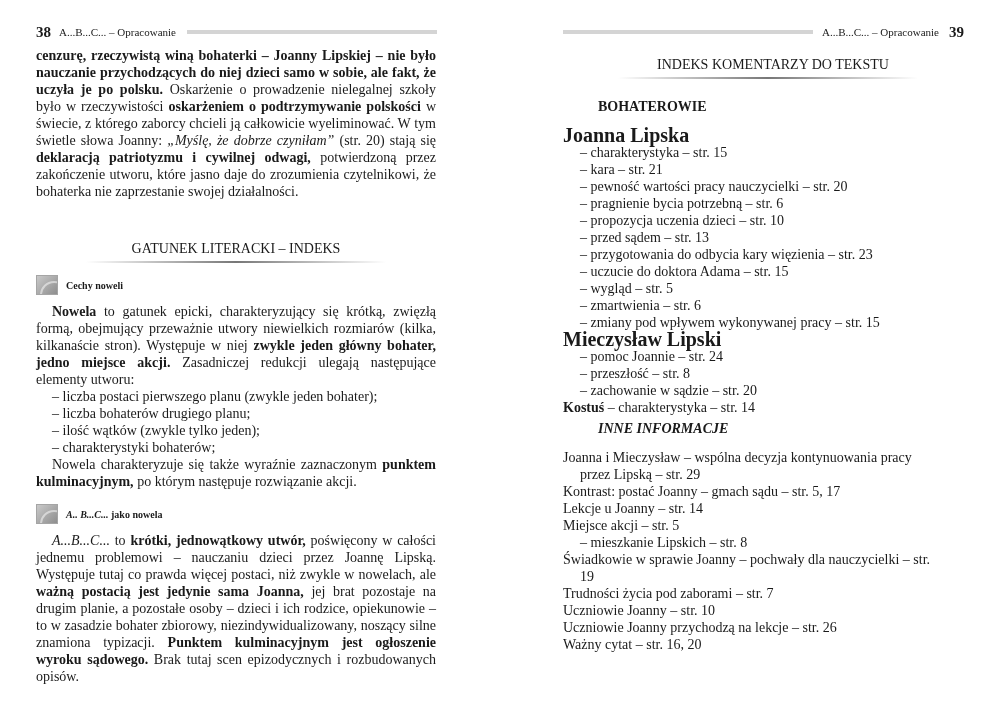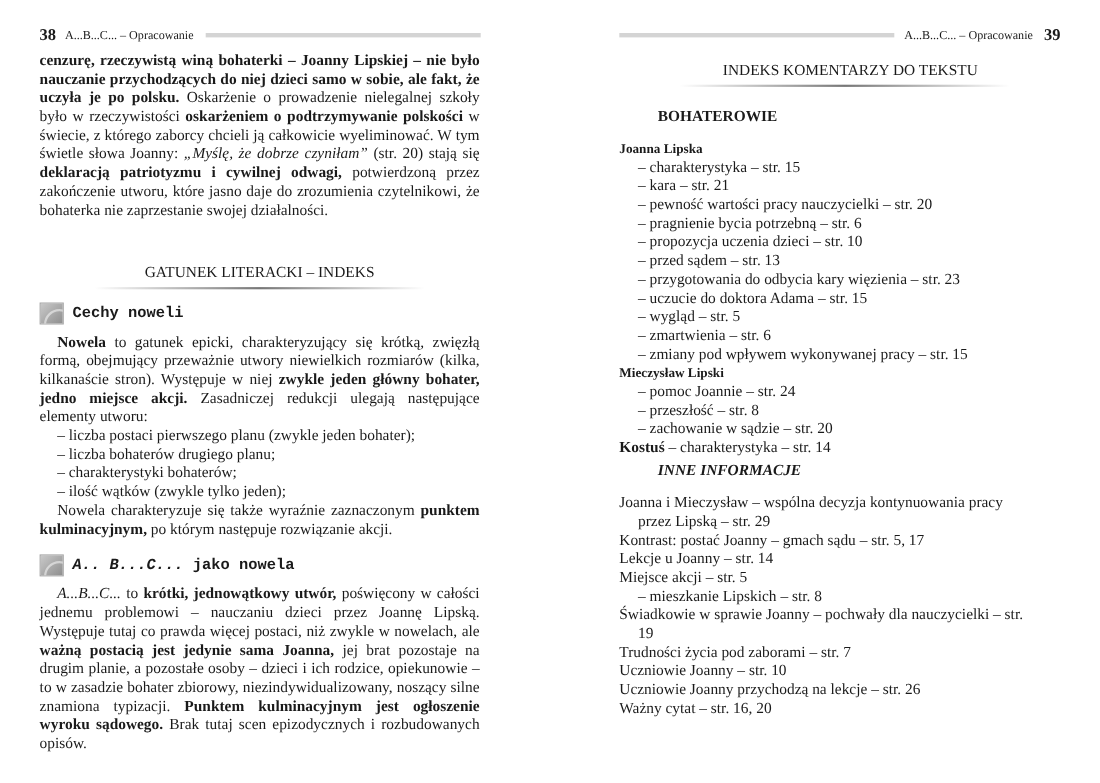--- a/index.html
+++ b/index.html
@@ -27,27 +27,27 @@
 
     b, .b { font-weight: bold; }
     em, .i { font-style: italic; }
 
     .section-title { text-align: center; font-weight: normal; font-size: 14px; letter-spacing: 0; }
     .title-rule { height: 2px; margin: 4px auto 0; background: linear-gradient(to right, rgba(120,120,120,0), #777 50%, rgba(120,120,120,0)); }
 
     .subsection { display: flex; align-items: center; margin-top: 12px; }
     .sec-icon { width: 22px; height: 20px; margin-right: 8px; background: linear-gradient(135deg, #c9c9c9, #8e8e8e); border: 1px solid #a5a5a5; position: relative; overflow: hidden; }
     .sec-icon::after { content: ""; position: absolute; left: 3px; top: 5px; width: 24px; height: 24px; border-radius: 50%; border: 2px solid rgba(255,255,255,0.5); }
-    .subsection-title { font-weight: bold; font-size: 14px; font-family: Liberation Mono, monospace; }
+    .subsection-title { font-weight: bold; font-size: 10px; }
 
     p.indent { text-indent: 16px; }
     .list-item { padding-left: 16px; }
 
     .idx-heading { font-weight: bold; font-size: 14px; margin-left: 35px; }
-    .idx-name { font-weight: bold; font-size: 12px; line-height: 17px; }
+    .idx-name { font-weight: bold; font-size: 20px; line-height: 17px; }
     .idx-sub { font-size: 14px; line-height: 17px; padding-left: 17px; }
     .idx-entry { font-size: 14px; line-height: 17px; padding-left: 17px; text-indent: -17px; }
   </style>
 </head>
 <body>
 
 <div class="page page-left">
   <div class="running-head">
     <span class="page-num">38</span>
     <span class="head-title">A...B...C... – Opracowanie</span>
@@ -64,22 +64,22 @@
 
     <div class="subsection">
       <span class="sec-icon"></span>
       <span class="subsection-title">Cechy noweli</span>
     </div>
 
     <div class="body-text" style="margin-top: 8px;">
       <p class="indent"><b>Nowela</b><span> to gatunek epicki, charakteryzujący się krótką, zwięzłą formą, obejmujący przeważnie utwory niewielkich rozmiarów (kilka, kilkanaście stron). Występuje w niej </span><b>zwykle jeden główny bohater, jedno miejsce akcji.</b><span> Zasadniczej redukcji ulegają następujące elementy utworu:</span></p>
       <div class="list-item">– liczba postaci pierwszego planu (zwykle jeden bohater);</div>
       <div class="list-item">– liczba bohaterów drugiego planu;</div>
+      <div class="list-item">– ilość wątków (zwykle tylko jeden);</div>
       <div class="list-item">– charakterystyki bohaterów;</div>
-      <div class="list-item">– ilość wątków (zwykle tylko jeden);</div>
       <p class="indent"><span>Nowela charakteryzuje się także wyraźnie zaznaczonym </span><b>punktem kulminacyjnym,</b><span> po którym następuje rozwiązanie akcji.</span></p>
     </div>
 
     <div class="subsection" style="margin-top: 14px;">
       <span class="sec-icon"></span>
       <span class="subsection-title"><em>A.. B...C...</em><span> jako nowela</span></span>
     </div>
 
     <p class="body-text indent" style="margin-top: 8px;"><em>A...B...C...</em><span> to </span><b>krótki, jednowątkowy utwór,</b><span> poświęcony w całości jednemu problemowi – nauczaniu dzieci przez Joannę Lipską. Występuje tutaj co prawda więcej postaci, niż zwykle w nowelach, ale </span><b>ważną postacią jest jedynie sama Joanna,</b><span> jej brat pozostaje na drugim planie, a pozostałe osoby – dzieci i ich rodzice, opiekunowie – to w zasadzie bohater zbiorowy, niezindywidualizowany, noszący silne znamiona typizacji. </span><b>Punktem kulminacyjnym jest ogłoszenie wyroku sądowego.</b><span> Brak tutaj scen epizodycznych i rozbudowanych opisów.</span></p>
   </div>

